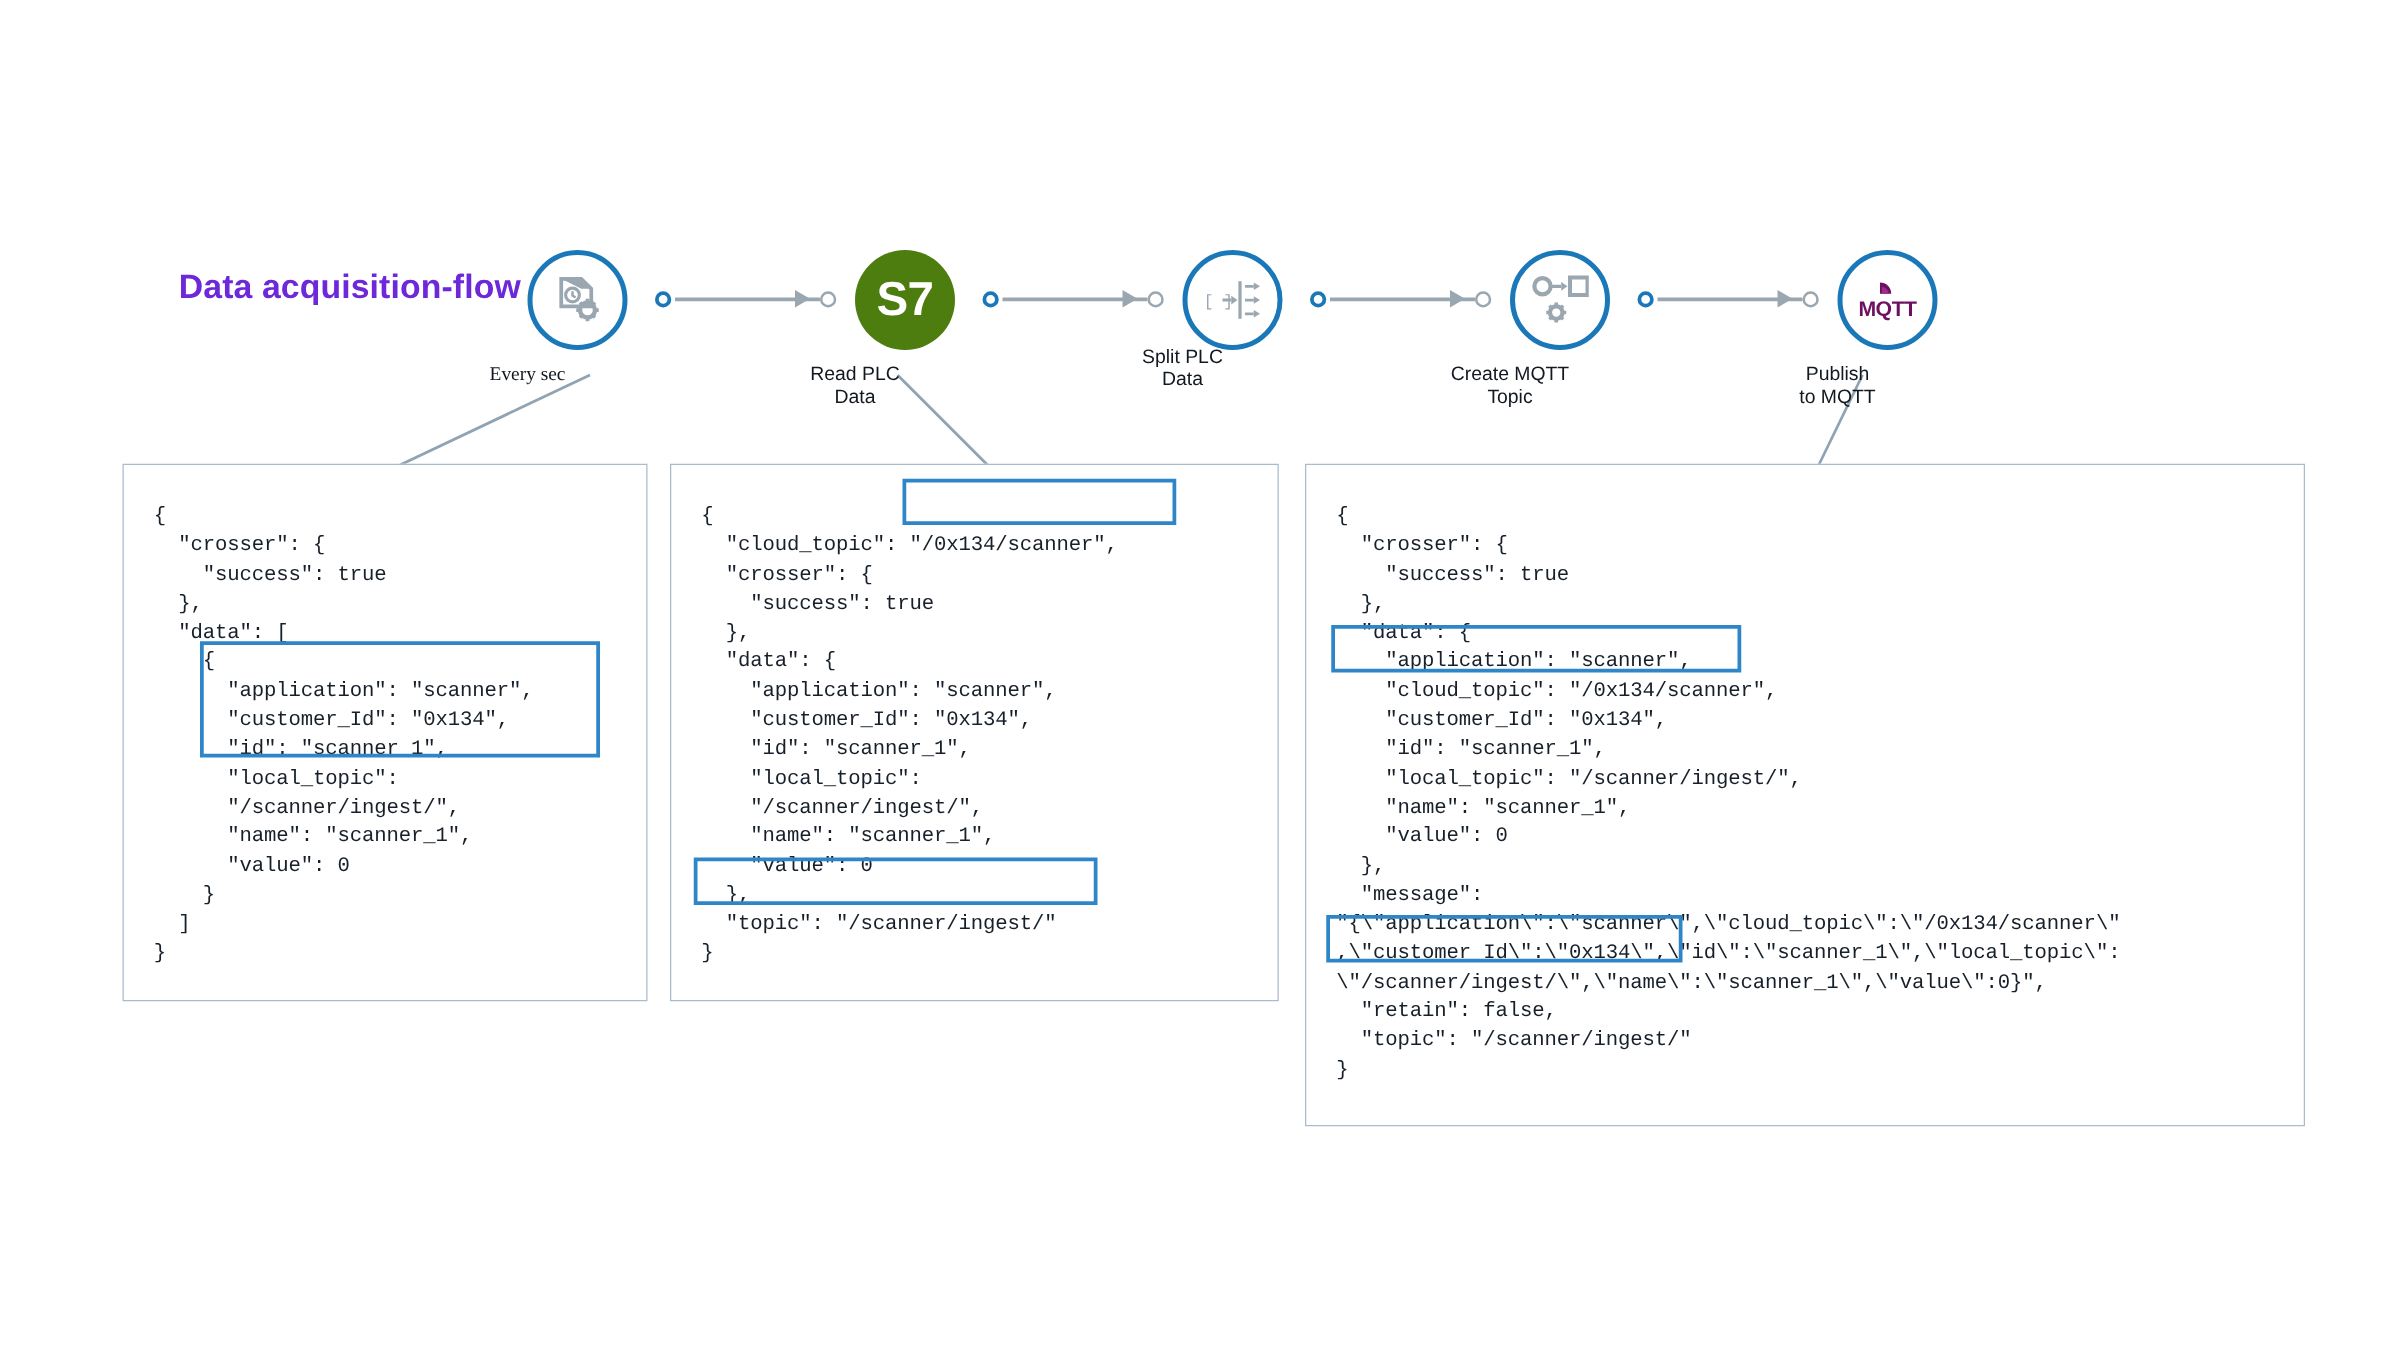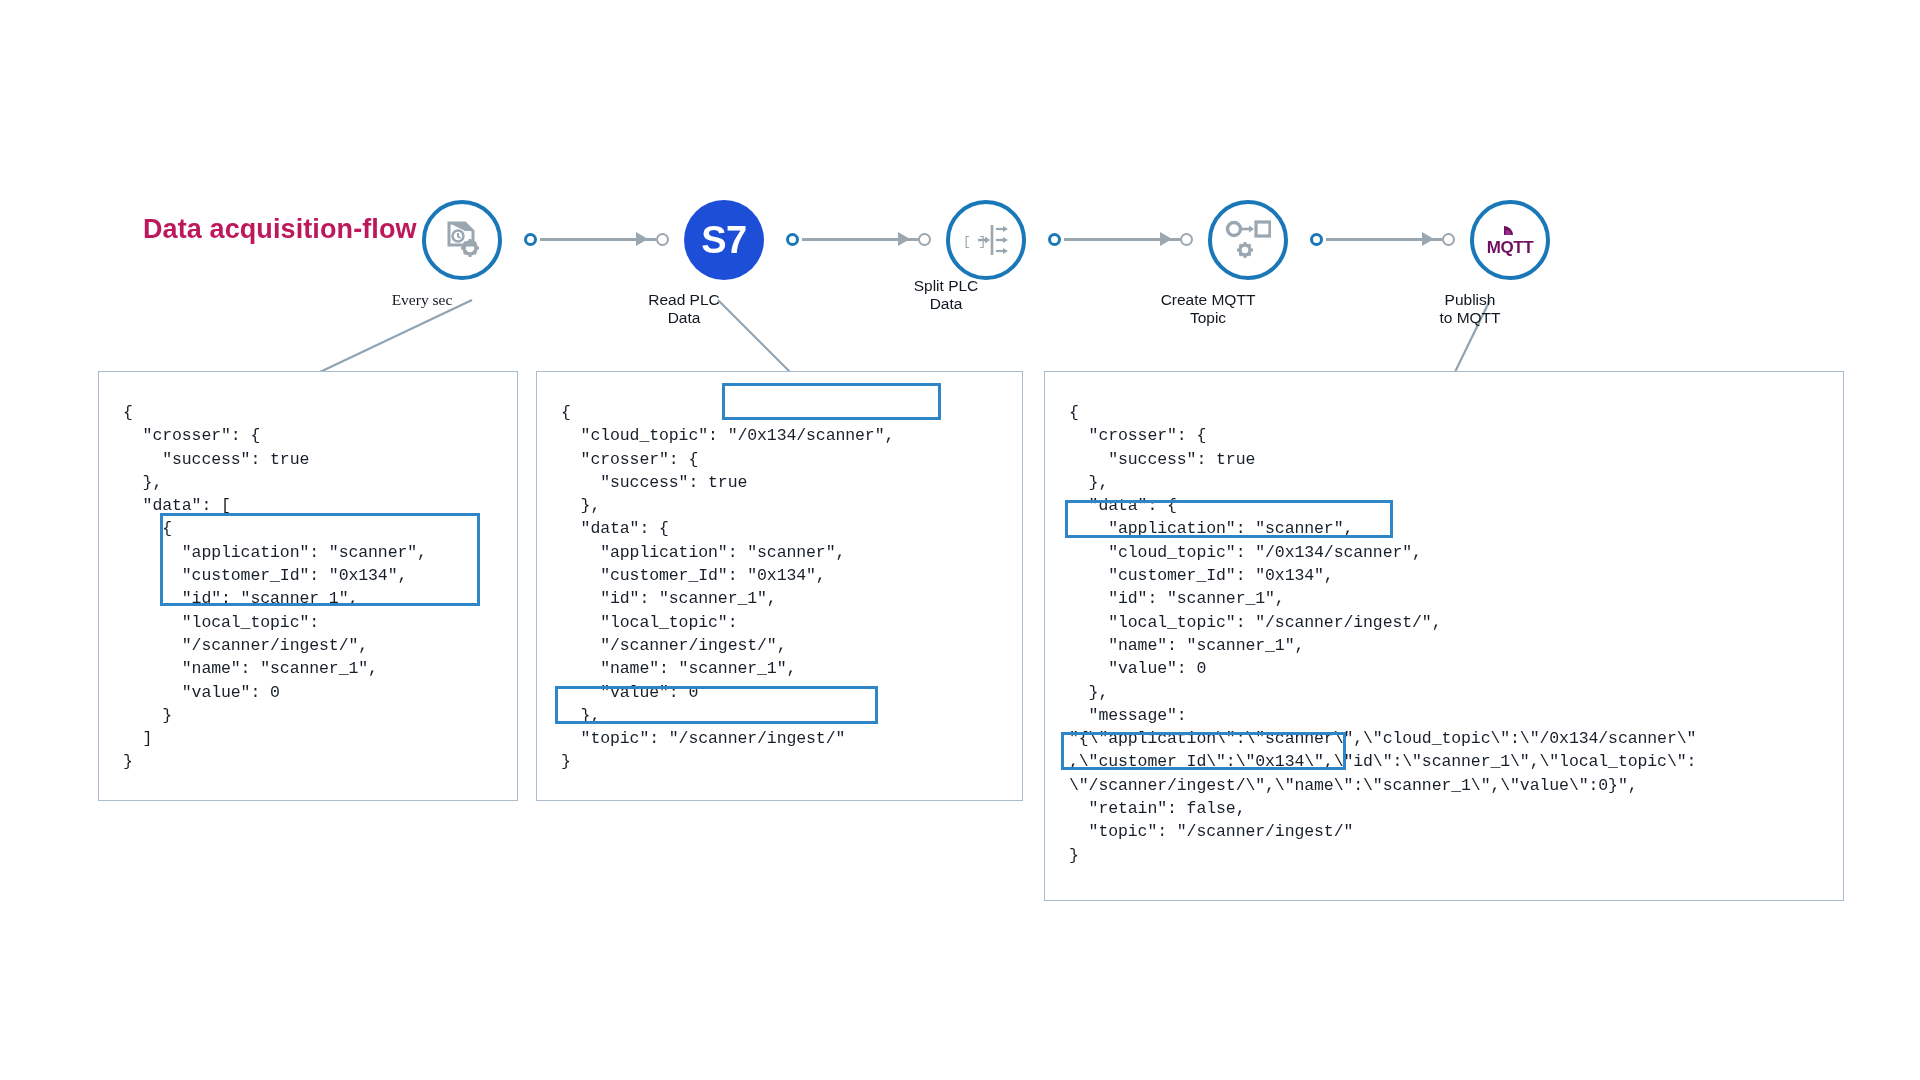--- a/index.html
+++ b/index.html
@@ -10,38 +10,38 @@
     overflow: hidden;
   }
   #stage { position: relative; width: 1920px; height: 1080px; }
 
   
   .flow-title {
     position: absolute;
     left: 143px; top: 214px;
     font-size: 27px;
     font-weight: bold;
-    color: #be185d;
+    color: #6d28d9;
     letter-spacing: .1px;
     white-space: nowrap;
   }
 
   
   .node {
     position: absolute;
     width: 80px; height: 80px;
     border-radius: 50%;
     display: flex; align-items: center; justify-content: center;
   }
   .node.outline {
     border: 4px solid #1a78b8;
     background: #ffffff;
   }
   .node.filled {
-    background: #1d4ed8;
+    background: #4d7c0f;
     border: none;
   }
   .node-s7-text {
     color: #ffffff;
     font-size: 38px;
     font-weight: bold;
     letter-spacing: -0.5px;
     line-height: 1;
   }
   .mqtt-logo {

